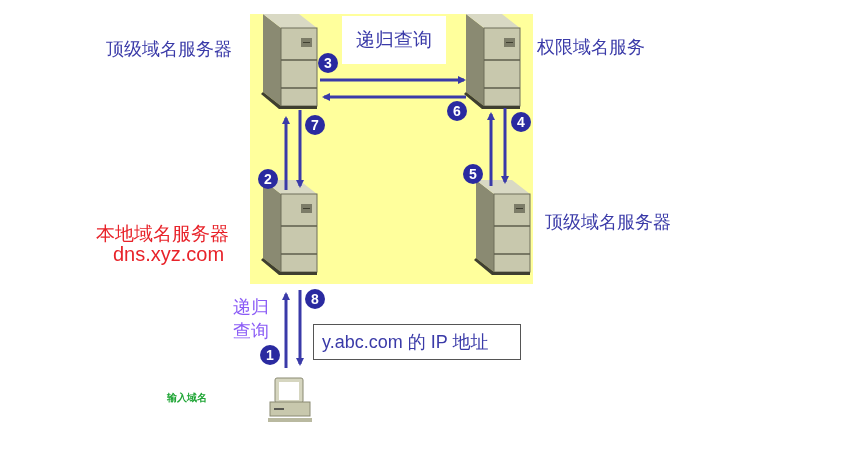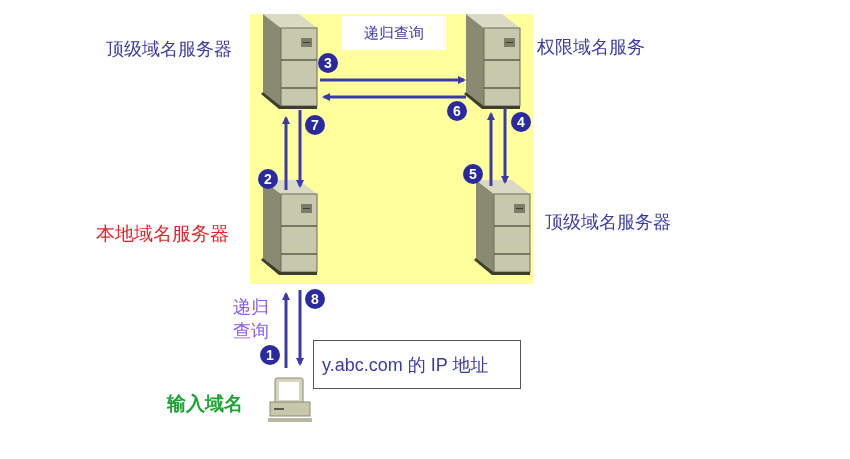--- a/index.html
+++ b/index.html
@@ -1,23 +1,23 @@
 <!DOCTYPE html>
 <html><head>
 <meta charset="utf-8">
 <style>
   html,body{margin:0;padding:0;background:#ffffff;}
   body{width:850px;height:459px;position:relative;overflow:hidden;font-family:"DejaVu Sans","Liberation Sans",sans-serif;}
   .abs{position:absolute;}
   .yellow-bg{left:250px;top:14px;width:283px;height:270px;background:#ffff9c;}
-  .title-box{left:342px;top:16px;width:104px;height:34px;background:#ffffff;display:flex;align-items:center;justify-content:center;font-size:15px;color:#3a3aa8;}
+  .title-box{left:342px;top:16px;width:104px;height:48px;background:#ffffff;display:flex;align-items:center;justify-content:center;font-size:19px;color:#3a3aa8;}
   .label{font-size:18px;color:#3a3aa8;white-space:nowrap;}
   .label-red{font-size:19px;color:#e8232a;white-space:nowrap;line-height:21px;}
-  .label-green{font-size:19px;color:#1fa535;font-weight:bold;white-space:nowrap;}
-  .ip-box{left:313px;top:340px;width:208px;height:49px;background:#fff;border:1.5px solid #555;box-sizing:border-box;display:flex;align-items:center;padding-left:8px;font-size:18px;color:#3a3aa8;font-family:"Liberation Sans",sans-serif;white-space:nowrap;}
+  .label-green{font-size:10px;color:#1fa535;font-weight:bold;white-space:nowrap;}
+  .ip-box{left:313px;top:324px;width:208px;height:36px;background:#fff;border:1.5px solid #555;box-sizing:border-box;display:flex;align-items:center;padding-left:8px;font-size:18px;color:#3a3aa8;font-family:"Liberation Sans",sans-serif;white-space:nowrap;}
   .vlabel{font-size:18px;color:#8b5cf6;line-height:24px;}
   .badge{width:20px;height:20px;border-radius:50%;background:#2a2aa0;color:#fff;font-weight:bold;font-size:14px;display:flex;align-items:center;justify-content:center;font-family:"Liberation Sans",sans-serif;}
   svg.overlay{position:absolute;left:0;top:0;}
 </style>
 </head>
 <body>
 
 <div class="abs yellow-bg"></div>
 
 <div class="abs title-box">递归查询</div>
@@ -74,20 +74,21 @@
   <line x1="505" y1="108" x2="505" y2="182" stroke="#3a3aa8" stroke-width="3" marker-end="url(#ah)"></line>
 
   <line x1="286" y1="368" x2="286" y2="294" stroke="#3a3aa8" stroke-width="3" marker-end="url(#ah)"></line>
   <line x1="300" y1="290" x2="300" y2="364" stroke="#3a3aa8" stroke-width="3" marker-end="url(#ah)"></line>
 </svg>
 
 <div class="abs label" style="left:106px;top:37px;">顶级域名服务器</div>
 <div class="abs label" style="left:537px;top:35px;">权限域名服务</div>
 <div class="abs" style="left:96px;top:223px;">
   <div class="label-red">本地域名服务器</div>
+  <div class="label-red" style="padding-left:17px;font-family:'Liberation Sans',sans-serif;font-size:20px;">dns.xyz.com</div>
 </div>
 <div class="abs label" style="left:545px;top:210px;">顶级域名服务器</div>
 <div class="abs label-green" style="left:167px;top:391px;">输入域名</div>
 
 <div class="abs vlabel" style="left:233px;top:295px;">
   <div>递归</div>
   <div>查询</div>
 </div>
 
 <div class="abs ip-box">y.abc.com 的 IP 地址</div>

